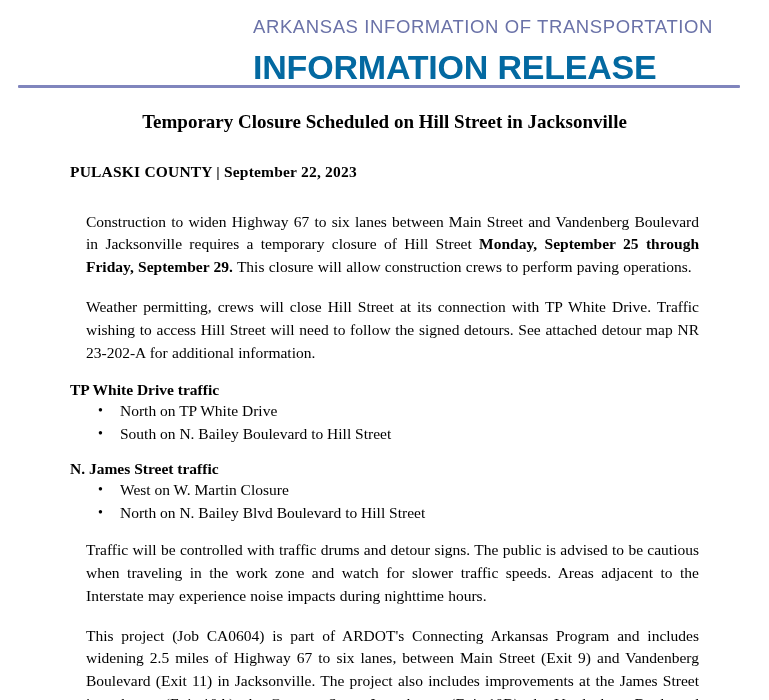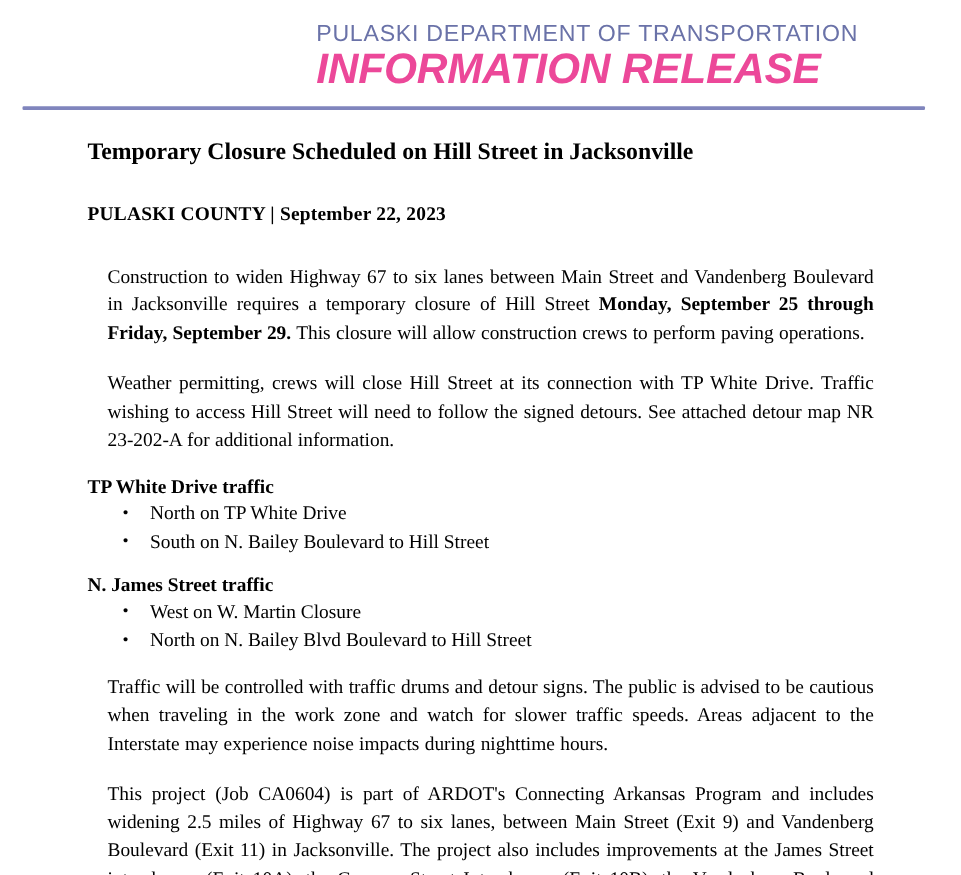--- a/index.html
+++ b/index.html
@@ -44,26 +44,25 @@
     letter-spacing: 0.6px;
     color: #6a72a8;
     font-weight: 400;
     line-height: 1.15;
     white-space: nowrap;
   }
   .release-name {
     font-family: "Liberation Sans", "DejaVu Sans", sans-serif;
     font-size: 34px;
     font-weight: bold;
-    color: #ec4899;
+    color: #0369a1;
     letter-spacing: -0.2px;
     line-height: 1.1;
-    margin-top: 0;
+    margin-top: 12px;
     white-space: nowrap;
-    font-style: italic;
   }
 
   .divider {
     position: absolute;
     left: 18px;
     top: 85px;
     width: 722px;
     height: 3px;
     background: #8085bd;
     border-radius: 1px;
@@ -71,20 +70,21 @@
 
   
   .doc {
     position: absolute;
     left: 70px;
     top: 110px;
     width: 629px;
   }
 
   .doc-title {
+    text-align: center;
     font-size: 19px;
     font-weight: bold;
     line-height: 1.3;
     margin: 0 0 28px 0;
   }
 
   .dateline {
     font-size: 15.5px;
     font-weight: bold;
     margin: 0 0 30px 0;
@@ -128,21 +128,21 @@
     line-height: 1.5;
   }
 </style>
 </head>
 <body>
 
 <div class="letterhead">
 
 
   <div class="agency-block">
-    <div class="agency-name">PULASKI DEPARTMENT OF TRANSPORTATION</div>
+    <div class="agency-name">ARKANSAS INFORMATION OF TRANSPORTATION</div>
     <div class="release-name">INFORMATION RELEASE</div>
   </div>
 
   <div class="divider"></div>
 </div>
 
 <div class="doc">
 
   <h1 class="doc-title">Temporary Closure Scheduled on Hill Street in Jacksonville</h1>
 

